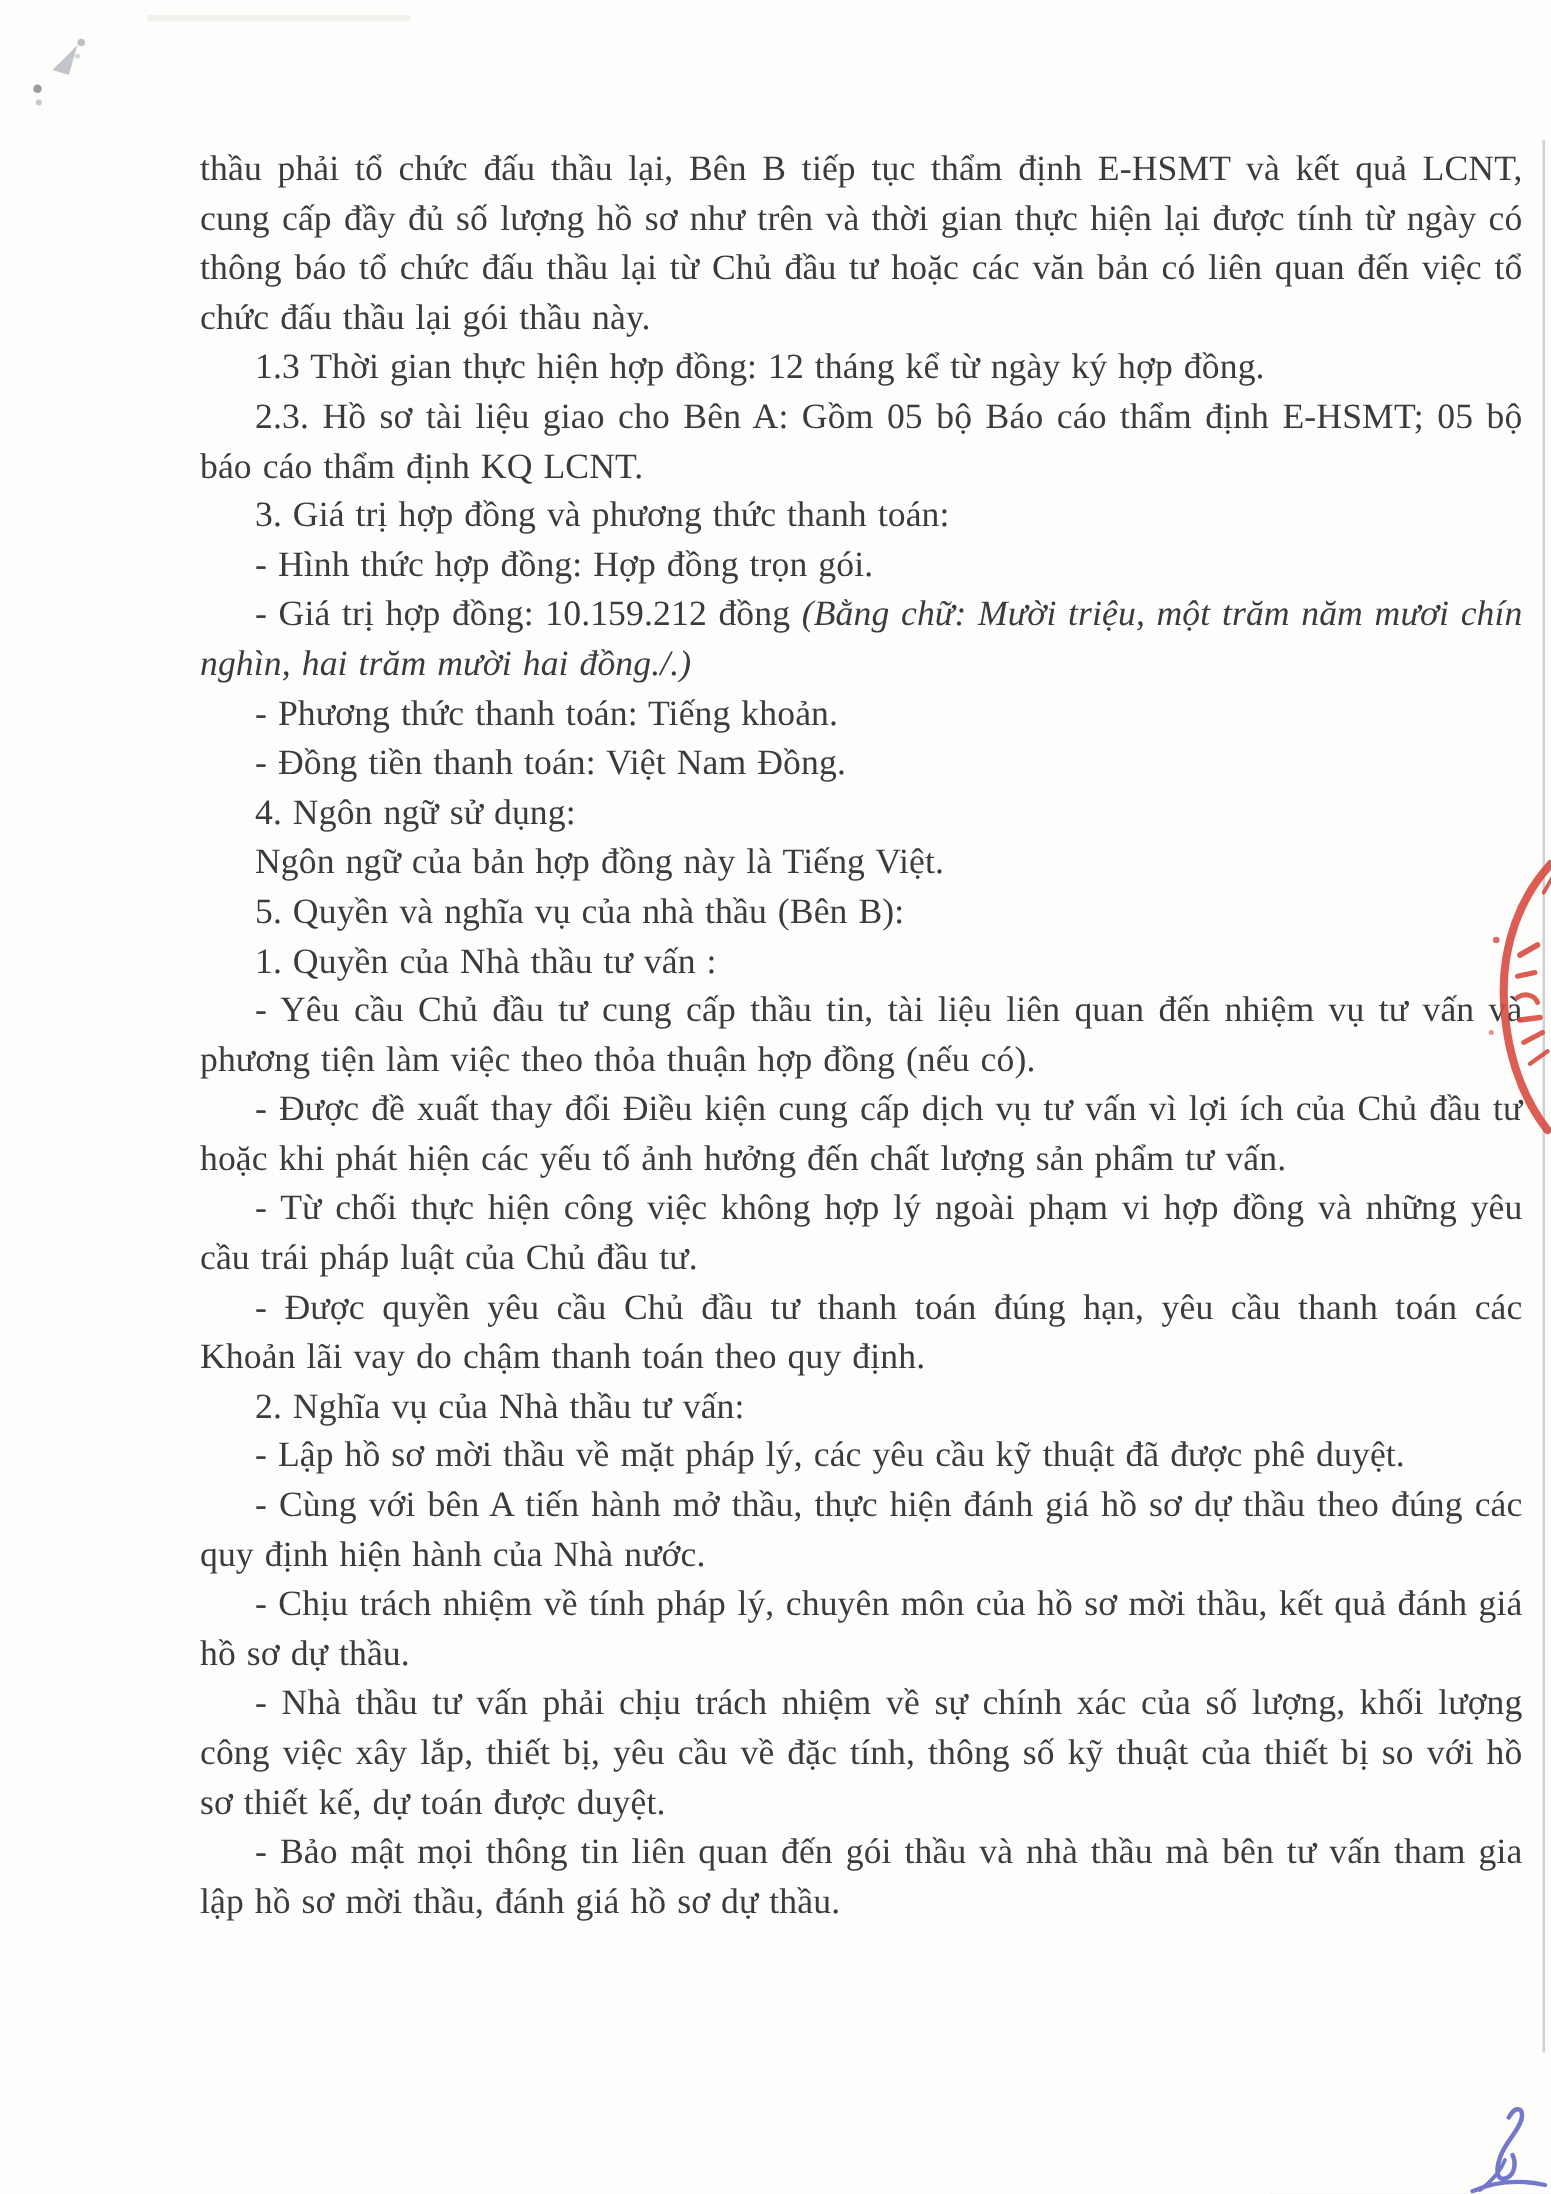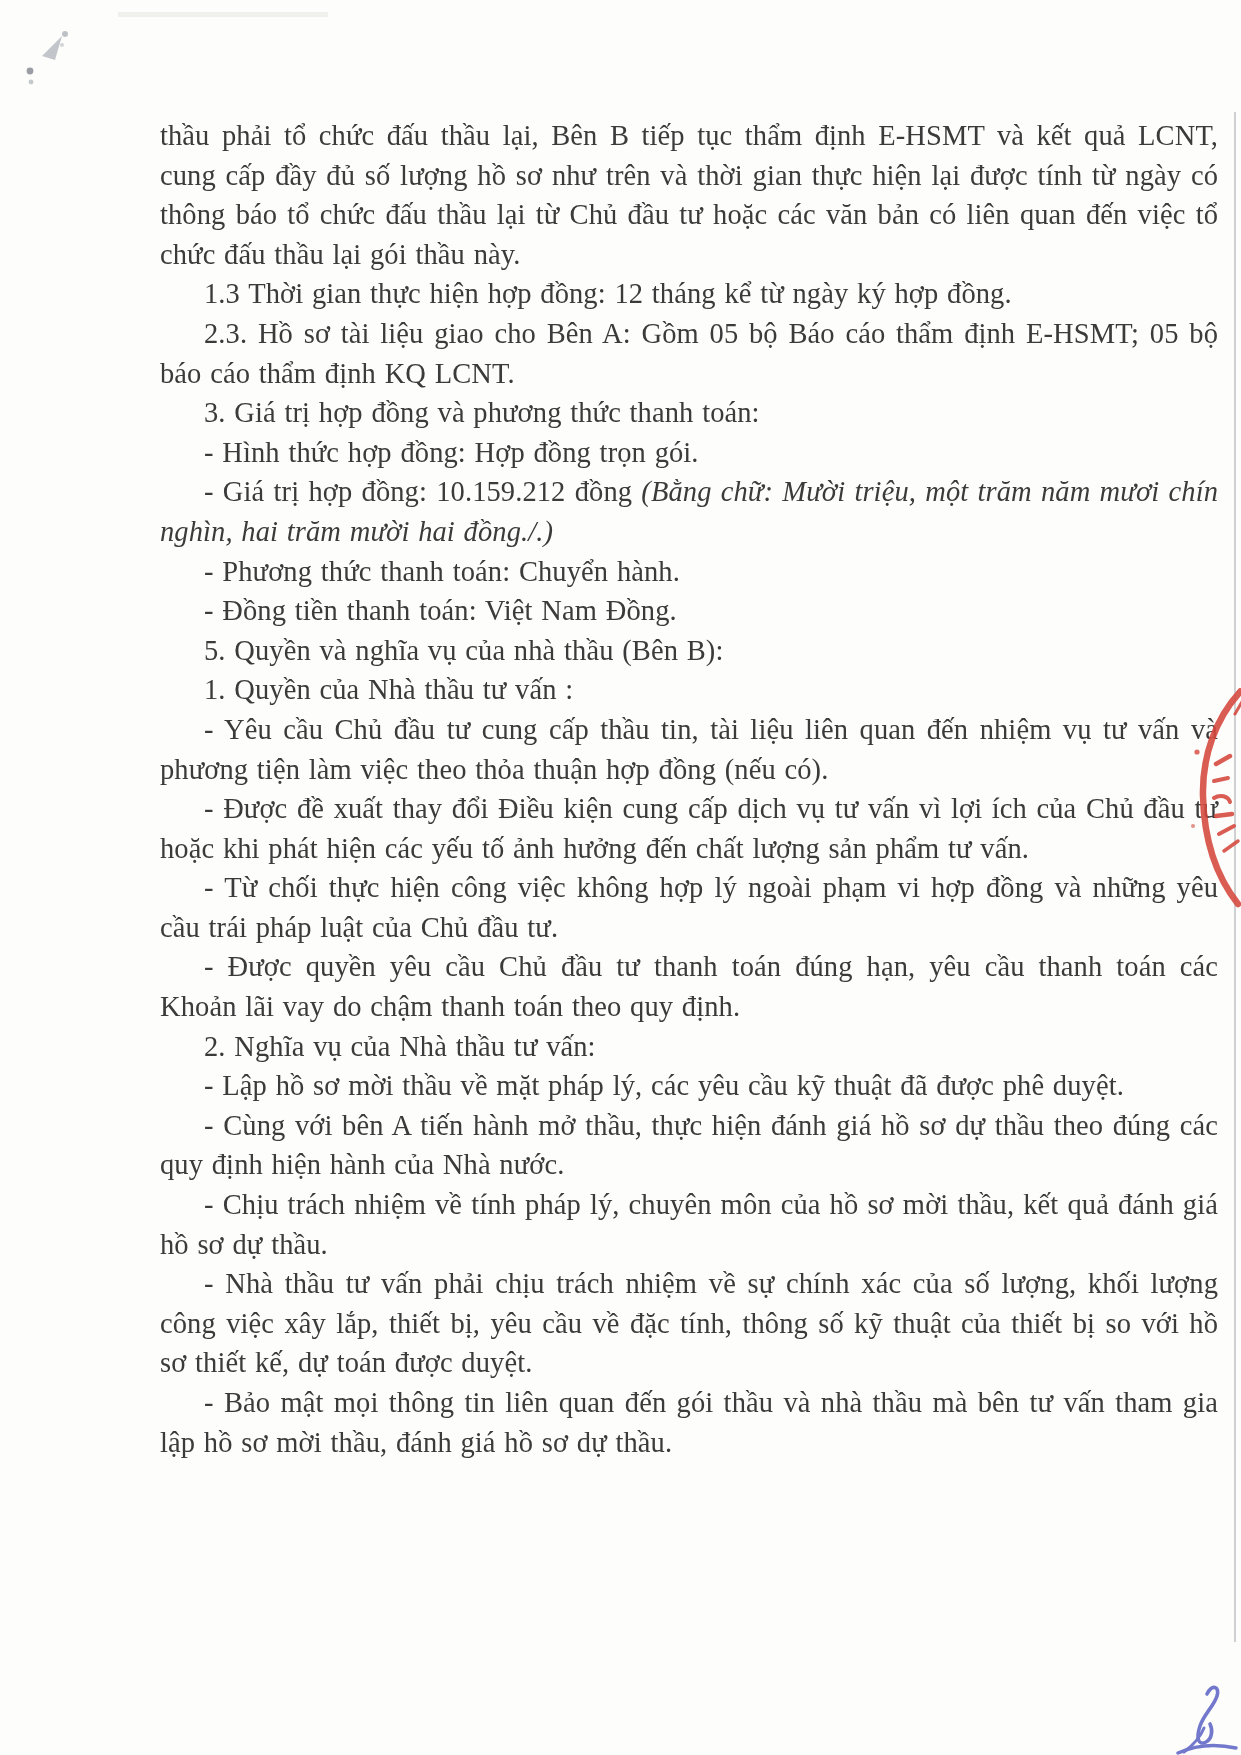--- a/index.html
+++ b/index.html
@@ -41,22 +41,24 @@
 
 <div class="page" style="background: rgb(253, 253, 251); color: rgb(59, 59, 59);">
 
   <div class="doc">
       <div class="para"><span>thầu phải tổ chức đấu thầu lại, Bên B tiếp tục thẩm định E-HSMT và kết quả LCNT, cung cấp đầy đủ số lượng hồ sơ như trên và thời gian thực hiện lại được tính từ ngày có thông báo tổ chức đấu thầu lại từ Chủ đầu tư hoặc các văn bản có liên quan đến việc tổ chức đấu thầu lại gói thầu này.</span></div>
       <div class="para indent"><span>1.3 Thời gian thực hiện hợp đồng: 12 tháng kể từ ngày ký hợp đồng.</span></div>
       <div class="para indent"><span>2.3. Hồ sơ tài liệu giao cho Bên A: Gồm 05 bộ Báo cáo thẩm định E-HSMT; 05 bộ báo cáo thẩm định KQ LCNT.</span></div>
       <div class="para indent"><span class="bold">3. Giá trị hợp đồng và phương thức thanh toán:</span></div>
       <div class="para indent"><span>- Hình thức hợp đồng: Hợp đồng trọn gói.</span></div>
       <div class="para indent"><span>- Giá trị hợp đồng: 10.159.212 đồng </span><span class="italic">(Bằng chữ: Mười triệu, một trăm năm mươi chín nghìn, hai trăm mười hai đồng./.)</span></div>
-      <div class="para indent"><span>- Phương thức thanh toán: Chuyển hành.</span></div>
+      <div class="para indent"><span>- Phương thức thanh toán: Tiếng khoản.</span></div>
       <div class="para indent"><span>- Đồng tiền thanh toán: Việt Nam Đồng.</span></div>
+      <div class="para indent"><span class="bold">4. Ngôn ngữ sử dụng:</span></div>
+      <div class="para indent"><span>Ngôn ngữ của bản hợp đồng này là Tiếng Việt.</span></div>
       <div class="para indent"><span class="bold">5. Quyền và nghĩa vụ của nhà thầu (Bên B):</span></div>
       <div class="para indent"><span>1. Quyền của Nhà thầu tư vấn :</span></div>
       <div class="para indent"><span>- Yêu cầu Chủ đầu tư cung cấp thầu tin, tài liệu liên quan đến nhiệm vụ tư vấn và phương tiện làm việc theo thỏa thuận hợp đồng (nếu có).</span></div>
       <div class="para indent"><span>- Được đề xuất thay đổi Điều kiện cung cấp dịch vụ tư vấn vì lợi ích của Chủ đầu tư hoặc khi phát hiện các yếu tố ảnh hưởng đến chất lượng sản phẩm tư vấn.</span></div>
       <div class="para indent"><span>- Từ chối thực hiện công việc không hợp lý ngoài phạm vi hợp đồng và những yêu cầu trái pháp luật của Chủ đầu tư.</span></div>
       <div class="para indent"><span>- Được quyền yêu cầu Chủ đầu tư thanh toán đúng hạn, yêu cầu thanh toán các Khoản lãi vay do chậm thanh toán theo quy định.</span></div>
       <div class="para indent"><span>2. Nghĩa vụ của Nhà thầu tư vấn:</span></div>
       <div class="para indent"><span>- Lập hồ sơ mời thầu về mặt pháp lý, các yêu cầu kỹ thuật đã được phê duyệt.</span></div>
       <div class="para indent"><span>- Cùng với bên A tiến hành mở thầu, thực hiện đánh giá hồ sơ dự thầu theo đúng các quy định hiện hành của Nhà nước.</span></div>
       <div class="para indent"><span>- Chịu trách nhiệm về tính pháp lý, chuyên môn của hồ sơ mời thầu, kết quả đánh giá hồ sơ dự thầu.</span></div>

